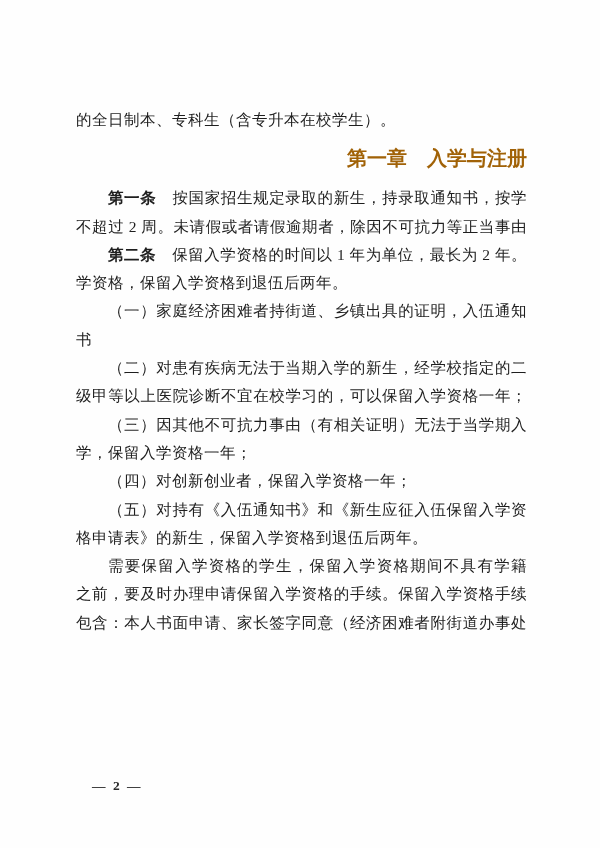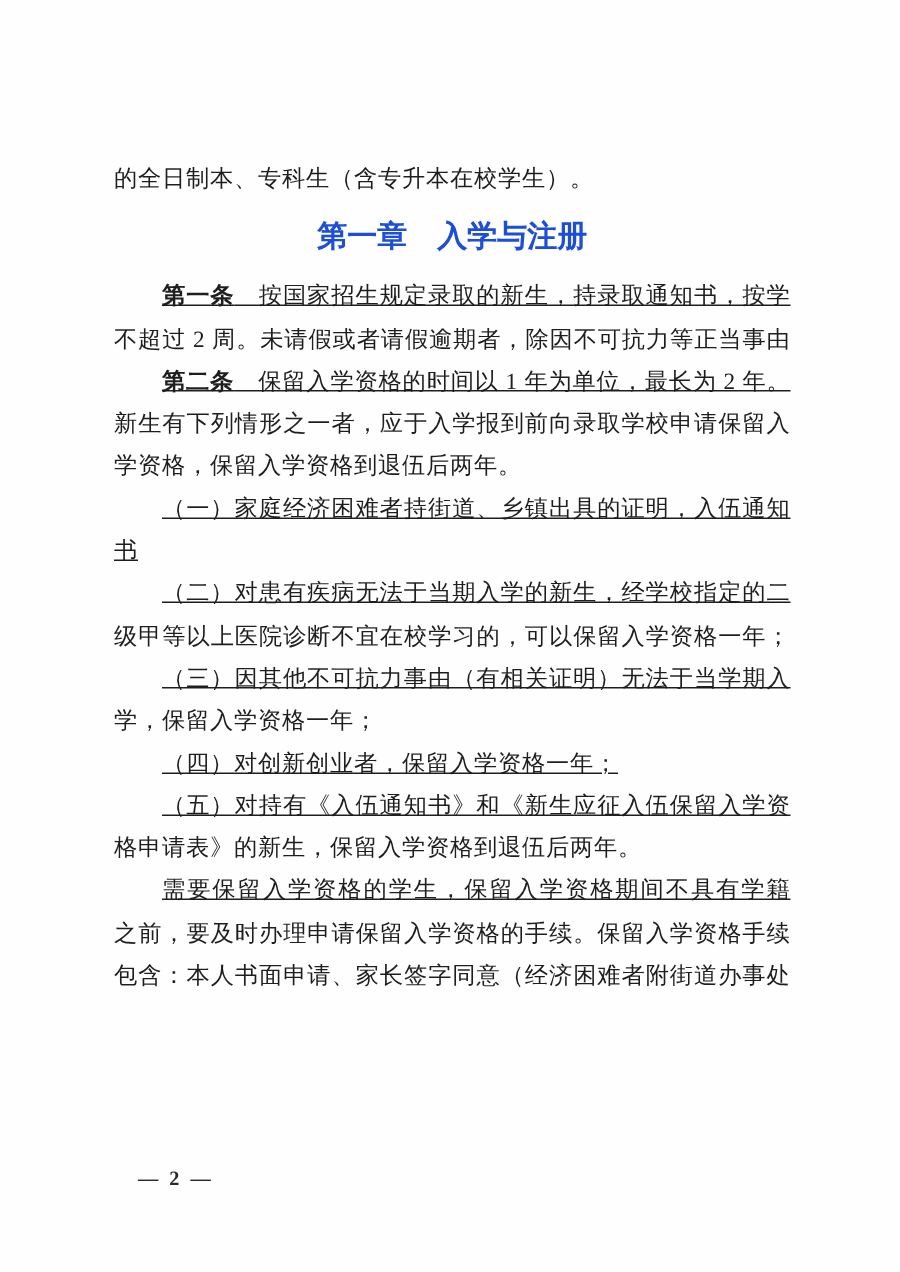--- a/index.html
+++ b/index.html
@@ -29,34 +29,33 @@
     letter-spacing: 0.5px;
     text-align: justify;
     text-align-last: justify;
     white-space: normal;
   }
   .ln.end {
     text-align-last: left;
   }
   .ln.ind {
     text-indent: 32px;
-    text-decoration: underline;
   }
   .b {
     font-weight: bold;
   }
   .heading {
     margin: 9px 0 11px 0;
     width: 451px;
     line-height: 30px;
     font-size: 20px;
     font-weight: bold;
     font-family: "Liberation Sans", "DejaVu Sans", sans-serif;
-    text-align: center;
-    color: #1d4ed8;
+    text-align: right;
+    color: #a16207;
   }
   .pageno {
     position: absolute;
     left: 92px;
     top: 778px;
     font-size: 13.5px;
     font-weight: 600;
     letter-spacing: 2px;
     color: #2a2a2a;
   }
@@ -68,21 +67,20 @@
   <div class="doc">
 
     <div class="ln end">的全日制本、专科生（含专升本在校学生）。</div>
 
     <div class="heading">第一章　入学与注册</div>
 
     <div class="ln ind"><span class="b">第一条</span><span>　按国家招生规定录取的新生，持录取通知书，按学</span></div>
     <div class="ln">不超过 2 周。未请假或者请假逾期者，除因不可抗力等正当事由</div>
 
     <div class="ln ind"><span class="b">第二条</span><span>　保留入学资格的时间以 1 年为单位，最长为 2 年。</span></div>
-    <div class="ln">新生有下列情形之一者，应于入学报到前向录取学校申请保留入</div>
     <div class="ln end">学资格，保留入学资格到退伍后两年。</div>
 
     <div class="ln ind">（一）家庭经济困难者持街道、乡镇出具的证明，入伍通知书</div>
 
     <div class="ln ind">（二）对患有疾病无法于当期入学的新生，经学校指定的二</div>
     <div class="ln">级甲等以上医院诊断不宜在校学习的，可以保留入学资格一年；</div>
 
     <div class="ln ind">（三）因其他不可抗力事由（有相关证明）无法于当学期入</div>
     <div class="ln end">学，保留入学资格一年；</div>
 

